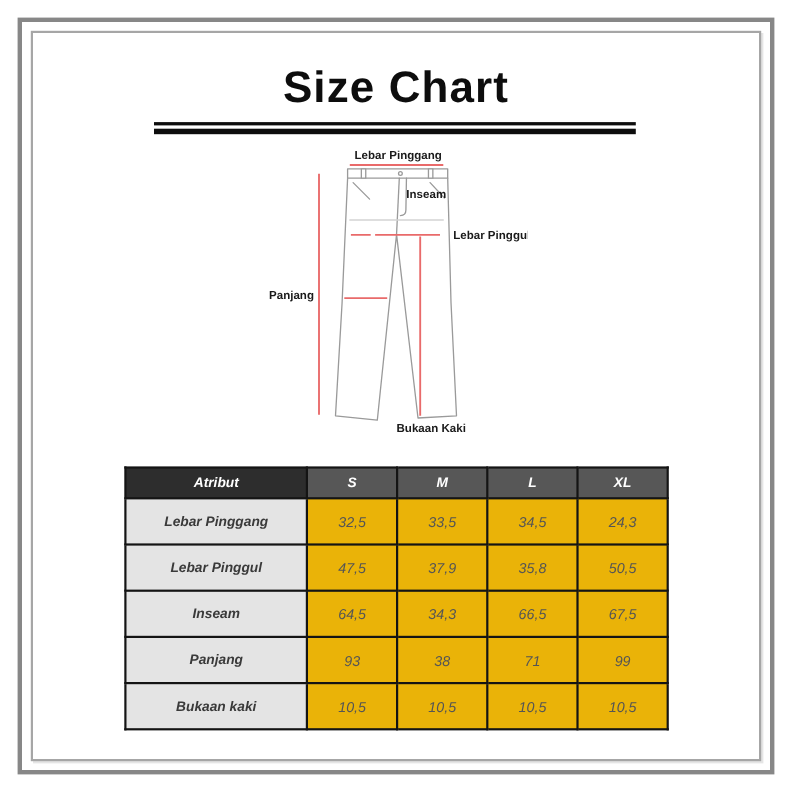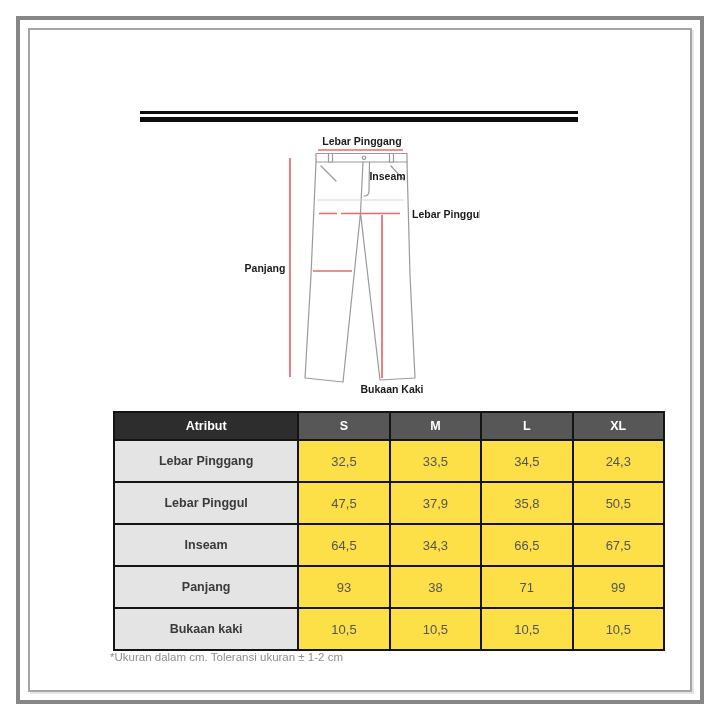--- a/index.html
+++ b/index.html
@@ -18,43 +18,44 @@
   .rule-wrap{position:absolute;left:140px;top:111px;width:438px;}
   .rule-thin{height:2.5px;background:#0d0d0d;}
   .rule-thick{margin-top:3px;height:5.5px;background:#0d0d0d;}
 
   
   .diagram{position:absolute;left:240px;top:135px;width:240px;height:270px;}
   .diag-label{font-family:"Liberation Sans",sans-serif;font-weight:700;
     font-size:10.5px;fill:#1a1a1a;}
 
   
-  .size-table{position:absolute;left:113px;top:411px;width:552px;
-    border-collapse:collapse;table-layout:fixed;}
+  .size-table{position:absolute;left:113px;top:424px;width:495px;
+    border-collapse:collapse;table-layout:fixed;font-style:italic;}
   .size-table th,.size-table td{border:2px solid #141414;text-align:center;
     vertical-align:middle;padding:0;}
   .size-table thead tr{height:28px;}
   .size-table tbody tr{height:42px;}
   th.attr-head{background:#2d2d2d;color:#fff;font-weight:700;font-size:12.5px;}
   th.size-head{background:#575757;color:#fff;font-weight:700;font-size:12.5px;}
   td.attr-cell{background:#e4e4e4;font-weight:700;color:#3a3a3a;font-size:12.5px;}
-  td.val-cell{background:#fde047;color:#555;font-size:13px;}
+  td.val-cell{background:#eab308;color:#555;font-size:13px;}
   col.c-attr{width:33.5%;}
   col.c-size{width:16.625%;}
 
   .footnote{position:absolute;left:110px;top:651px;font-size:11.5px;color:#8d8d8d;}
 </style>
 </head>
 <body>
 
 <div class="page">
 
   <div class="frame-outer"></div>
   <div class="frame-inner"></div>
 
+  <div class="title">Size Chart</div>
   <div class="rule-wrap">
     <div class="rule-thin"></div>
     <div class="rule-thick"></div>
   </div>
 
   <svg class="diagram" viewBox="0 0 240 270">
 
     <g stroke="#9a9a9a" stroke-width="1.2" fill="none" stroke-linejoin="round" stroke-linecap="round">
       <path fill="#ffffff" d="M76,27 L71,140 L65,243 L103,247 L120.5,78 L140,245 L175,243 L170,140 L167,27"></path>
       <rect x="76" y="18.5" width="91" height="8.5" fill="#ffffff"></rect>
@@ -132,15 +133,14 @@
       <tr>
         <td class="attr-cell">Bukaan kaki</td>
         <td class="val-cell">10,5</td>
         <td class="val-cell">10,5</td>
         <td class="val-cell">10,5</td>
         <td class="val-cell">10,5</td>
       </tr>
     </tbody>
   </table>
 
-  <div class="footnote">*Ukuran dalam cm. Toleransi ukuran ± 1-2 cm</div>
 
 </div>
 
 </body></html>

